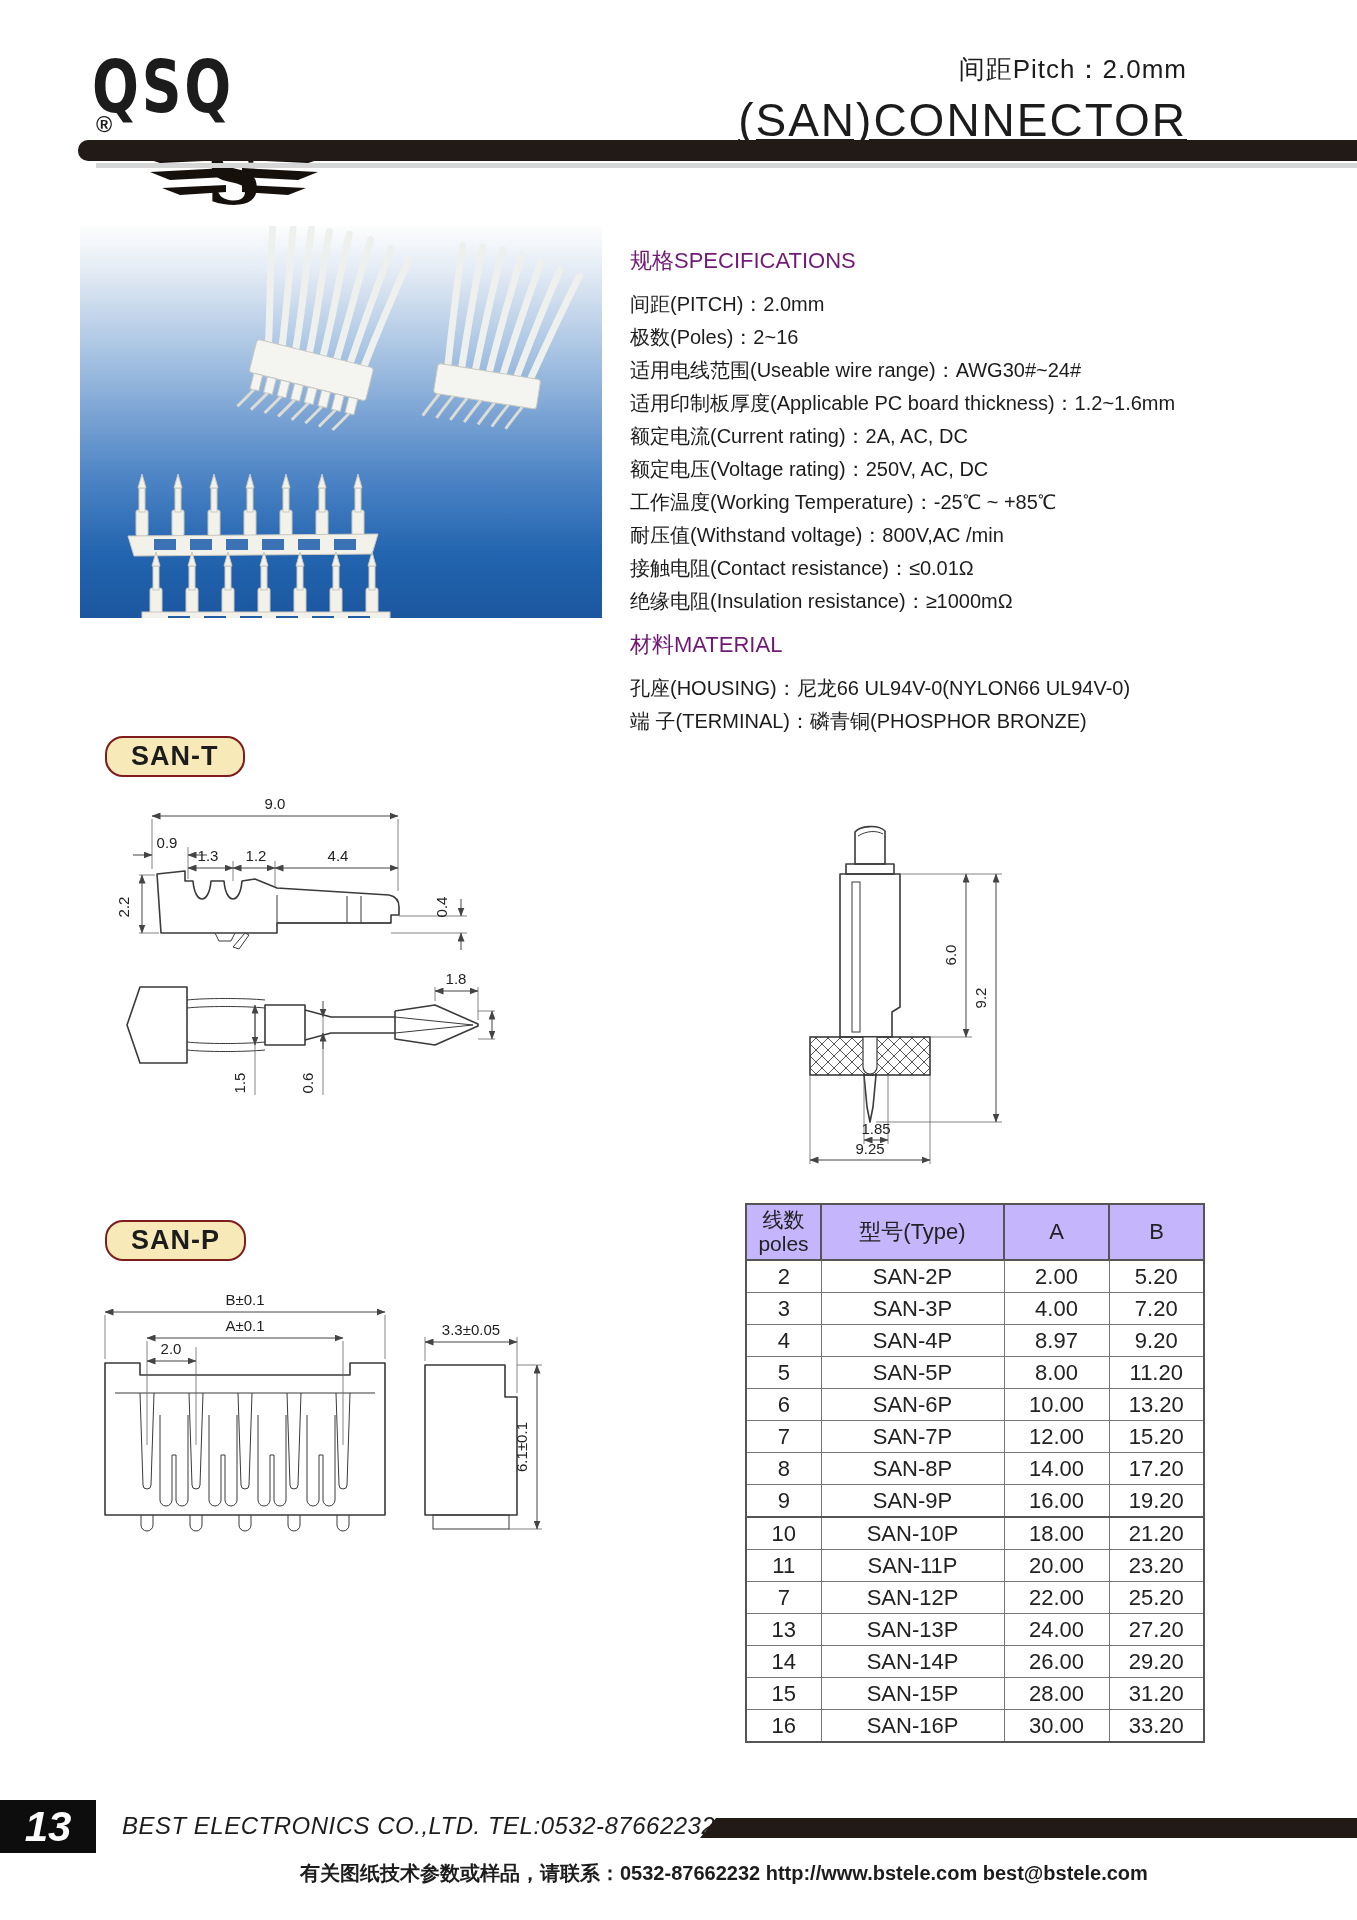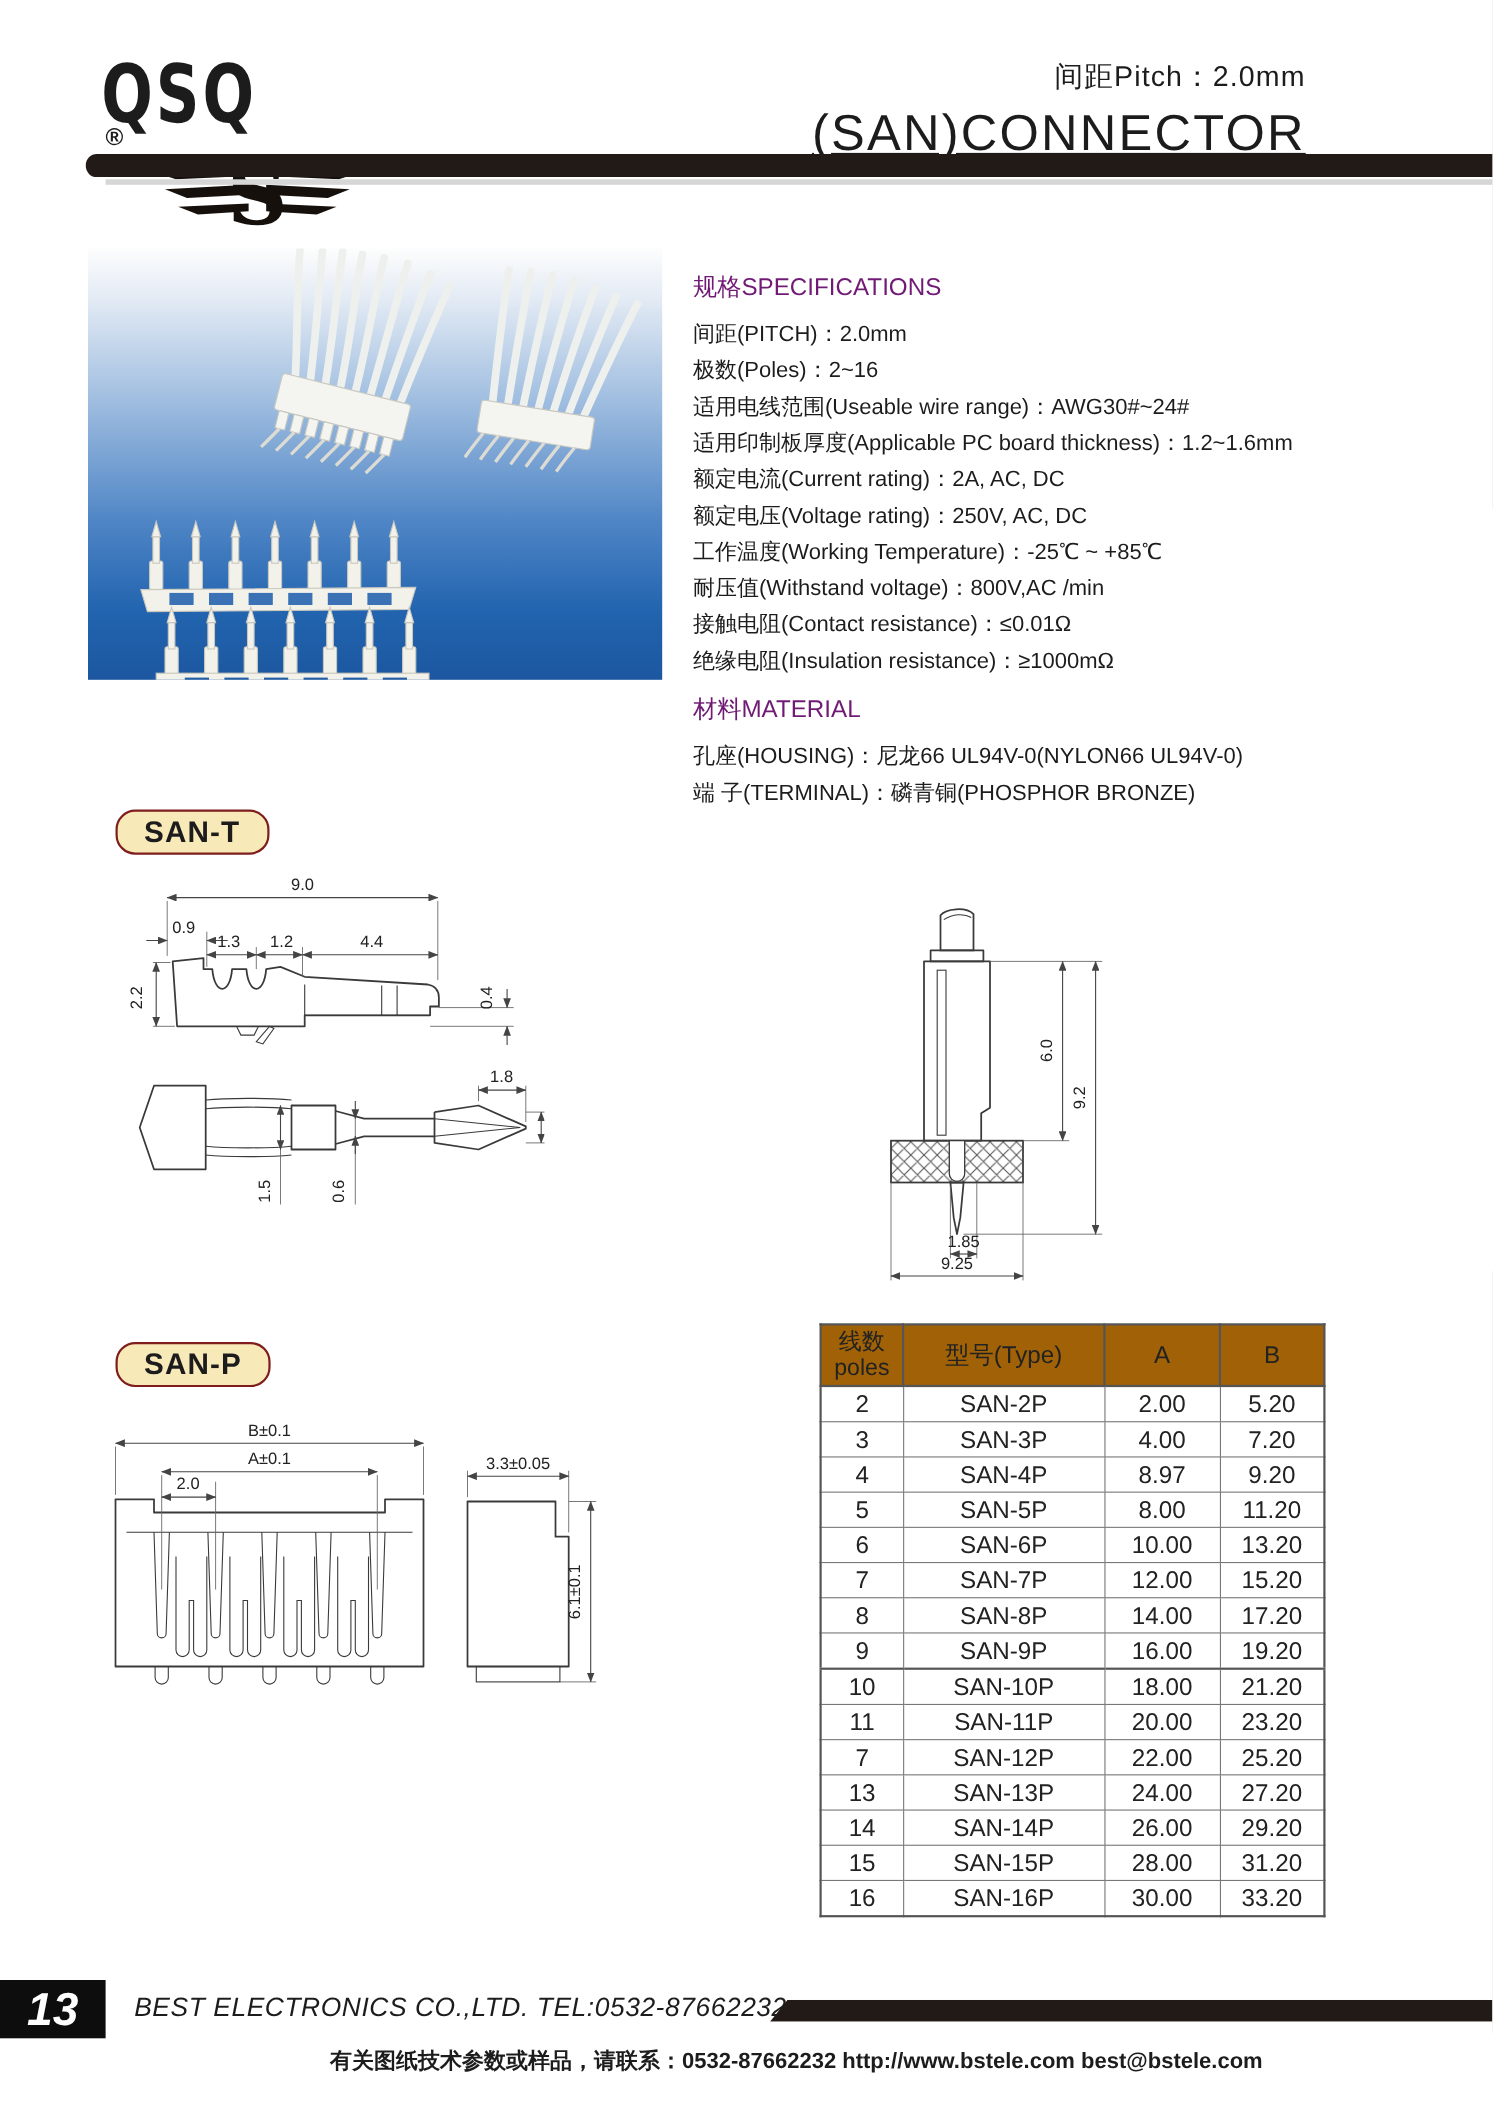--- a/index.html
+++ b/index.html
@@ -42,21 +42,21 @@
   .ext{stroke:#666;stroke-width:.8;fill:none;}
   .dwg{position:absolute;}
   .asm-title{position:absolute;left:672px;top:758px;}
   .asm-cn{font-size:24px;letter-spacing:4px;}
   .asm-en{font-size:26px;letter-spacing:2px;margin-top:8px;}
 
   
   .spec-table{position:absolute;left:745px;top:1203px;border-collapse:collapse;table-layout:fixed;
               font-size:22px;color:#222;background:#fff;}
   .spec-table th,.spec-table td{border:1px solid #777;text-align:center;padding:0;height:31px;}
-  .spec-table thead th{background:#a16207;height:54px;font-weight:400;border:2px solid #555;}
+  .spec-table thead th{background:#c4b5fd;height:54px;font-weight:400;border:2px solid #555;}
   .spec-table{border:2px solid #555;}
   .spec-table .c0{width:75px;}.spec-table .c1{width:183px;}.spec-table .c2{width:105px;}.spec-table .c3{width:95px;}
   .spec-table tr.thick-top td{border-top:2.5px solid #555;}
   .th-poles{line-height:24px;font-size:21px;}
 
   
   .pg-box{position:absolute;left:0;top:1800px;width:96px;height:53px;background:#0d0d0d;
           color:#fff;display:flex;align-items:center;justify-content:center;
           font-size:42px;font-weight:bold;font-style:italic;}
   .company{position:absolute;left:122px;top:1812px;font-size:24px;font-style:italic;letter-spacing:.5px;}

